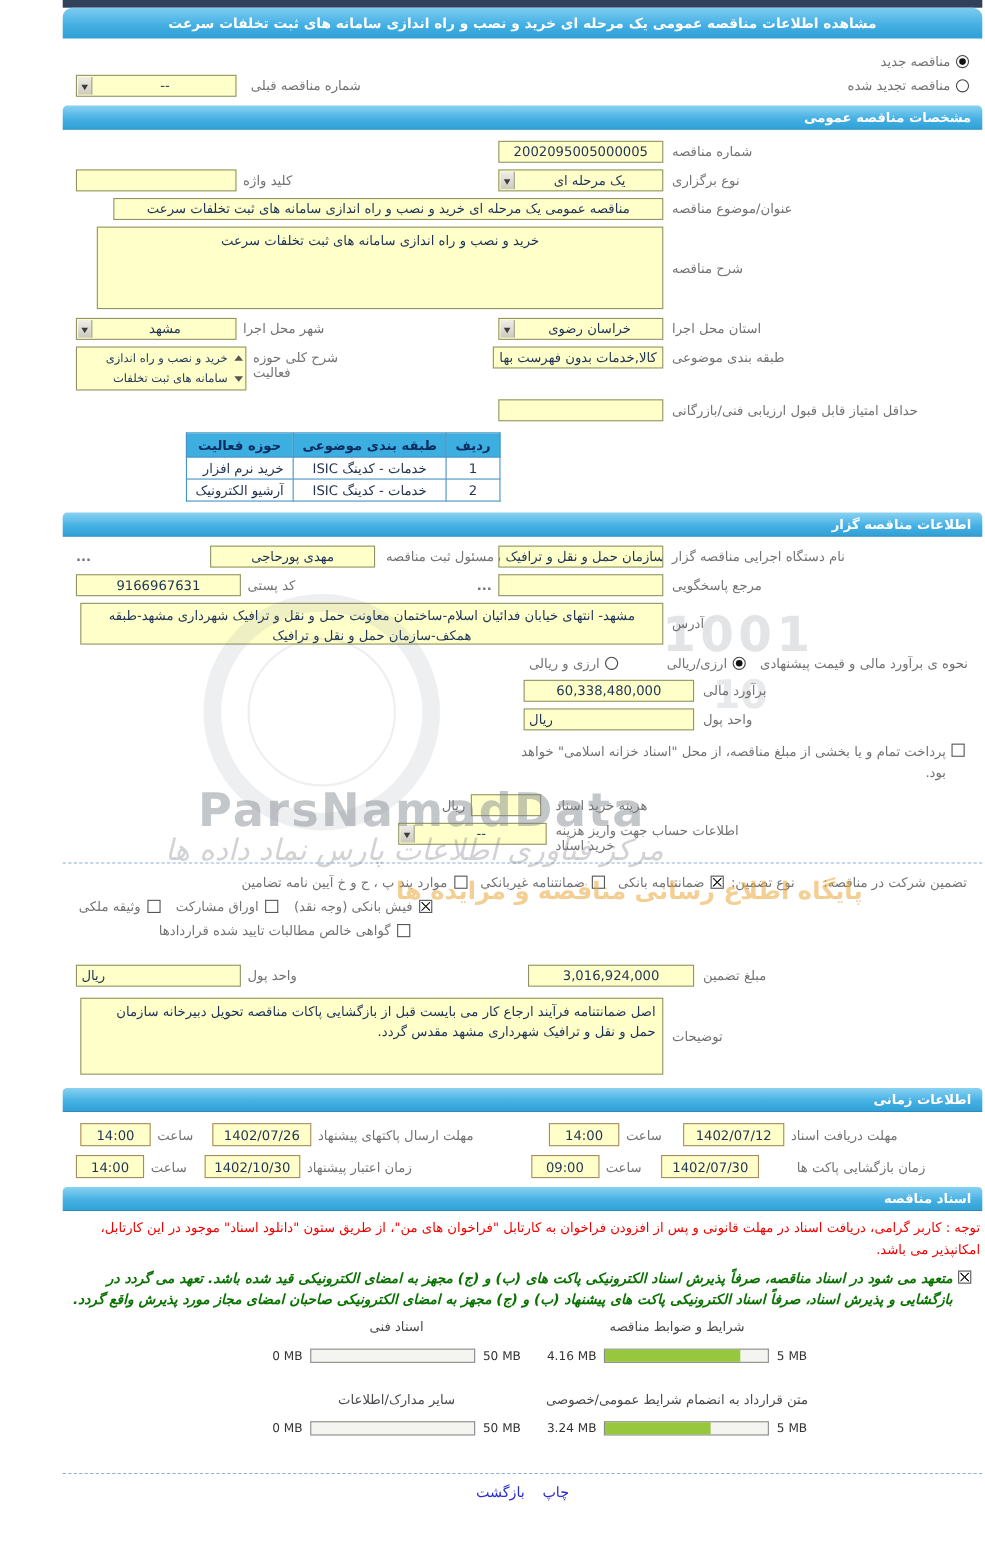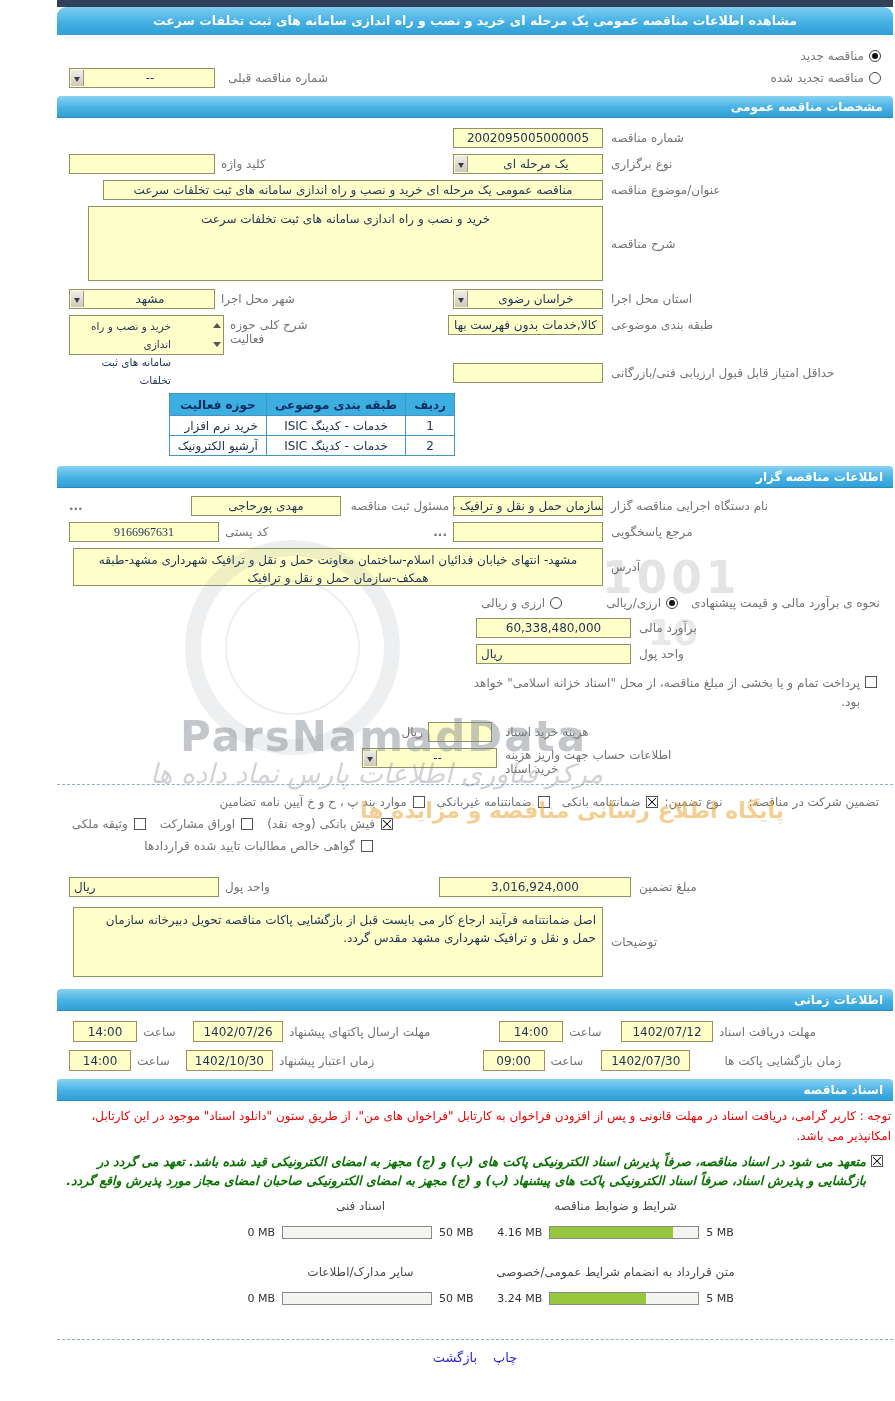--- a/index.html
+++ b/index.html
@@ -25,21 +25,21 @@
   .combo { position:relative; padding-left:16px; }
   .combo-btn { position:absolute; left:1px; top:1px; bottom:1px; width:13px;
     background:linear-gradient(#efede6,#cdc9be); border-right:1px solid #9a9a8a; }
   .combo-btn::after { content:''; position:absolute; left:3px; top:7px; border:3px solid transparent; border-top:5px solid #3c3c3c; }
   .radio { width:12px; height:12px; border:1px solid #444; border-radius:50%; background:#fff; position:relative; display:inline-block; flex:0 0 auto; }
   .radio.checked::after { content:''; position:absolute; inset:2px; background:#111; border-radius:50%; }
   .cb { width:12px; height:12px; border:1px solid #555; background:#fff; position:relative; display:inline-block; flex:0 0 auto; }
   .cb.checked::after { content:''; position:absolute; inset:1px;
     background:linear-gradient(to top right, transparent 43%, #222 47%, #222 53%, transparent 57%),
                linear-gradient(to bottom right, transparent 43%, #222 47%, #222 53%, transparent 57%); }
-  .listbox { width:155px; height:40px; background:#ffffc9; border:1px solid #8f9366; display:flex; direction:rtl;gap:36px; }
+  .listbox { width:155px; height:40px; background:#ffffc9; border:1px solid #8f9366; display:flex; direction:rtl; }
   .listbox .lines { flex:1; font-size:10.5px; color:#1d3356; line-height:1.7; padding:2px 4px 0 0; }
   .lb-arrows { width:12px; display:flex; flex-direction:column; justify-content:space-between; padding:3px 1px; align-items:center; }
   .tri-up { border:4px solid transparent; border-bottom:5px solid #555; }
   .tri-dn { border:4px solid transparent; border-top:5px solid #555; }
   table.cat { border-collapse:collapse; margin:10px 438px 0 0; font-size:12px; }
   table.cat th { background:#3caee0; color:#0c2d61; font-weight:bold; border:1px solid #4494c4; padding:2px 8px; height:22px; }
   table.cat td { background:#fff; color:#23344f; border:1px solid #4494c4; padding:2px 8px; height:20px; }
   .td-c { text-align:center; } .td-r { text-align:right; }
   .dash { border-top:1px dashed #8fb0cf; height:0; }
   .tbox { background:#ffffc9; border:1px solid #a98a5f; height:21px; font-size:12px; color:#1d3356;
@@ -202,21 +202,21 @@
     </div>
 
     <div class="row mt6">
       <span class="lb c-lbl">مرجع پاسخگویی</span>
       <div class="yi c-inp">
           <span></span>
         </div>
       <span class="lb" style="margin-right:6px; font-weight:bold;">...</span>
       <span class="sp"></span>
       <span class="lb" style="width:72px; text-align:left; padding-left:6px;">کد پستی</span>
-      <div class="yi" style="width:150px;font-family:Liberation Serif, serif;">
+      <div class="yi" style="width:150px;">
           <span>9166967631</span>
         </div>
     </div>
 
     <div class="row mt6" style="align-items:center;">
       <span class="lb c-lbl">آدرس</span>
       <div class="ta" style="width:530px; height:38px; padding-top:2px;"><span>مشهد- انتهای خیابان فدائیان اسلام-ساختمان معاونت حمل و نقل و ترافیک شهرداری مشهد-طبقه همکف-سازمان حمل و نقل و ترافیک</span></div>
     </div>
 
 
@@ -287,21 +287,21 @@
       <span class="lb">وثیقه ملکی</span>
     </div>
 
     <div class="row mt8" style="gap:6px; padding-right:520px;">
       <span class="cb"></span>
       <span class="lb">گواهی خالص مطالبات تایید شده قراردادها</span>
     </div>
 
     <div class="row" style="margin-top:24px;">
       <span class="lb" style="width:262px; text-align:left; padding-left:8px;">مبلغ تضمین</span>
-      <div class="yi" style="width:192px;">
+      <div class="yi" style="width:151px;">
           <span>3,016,924,000</span>
         </div>
       <span class="sp"></span>
       <span class="lb" style="width:66px; text-align:left; padding-left:6px;">واحد پول</span>
       <div class="yi right" style="width:150px;">
           <span>ریال</span>
         </div>
     </div>
 
     <div class="row mt10" style="align-items:center;">

